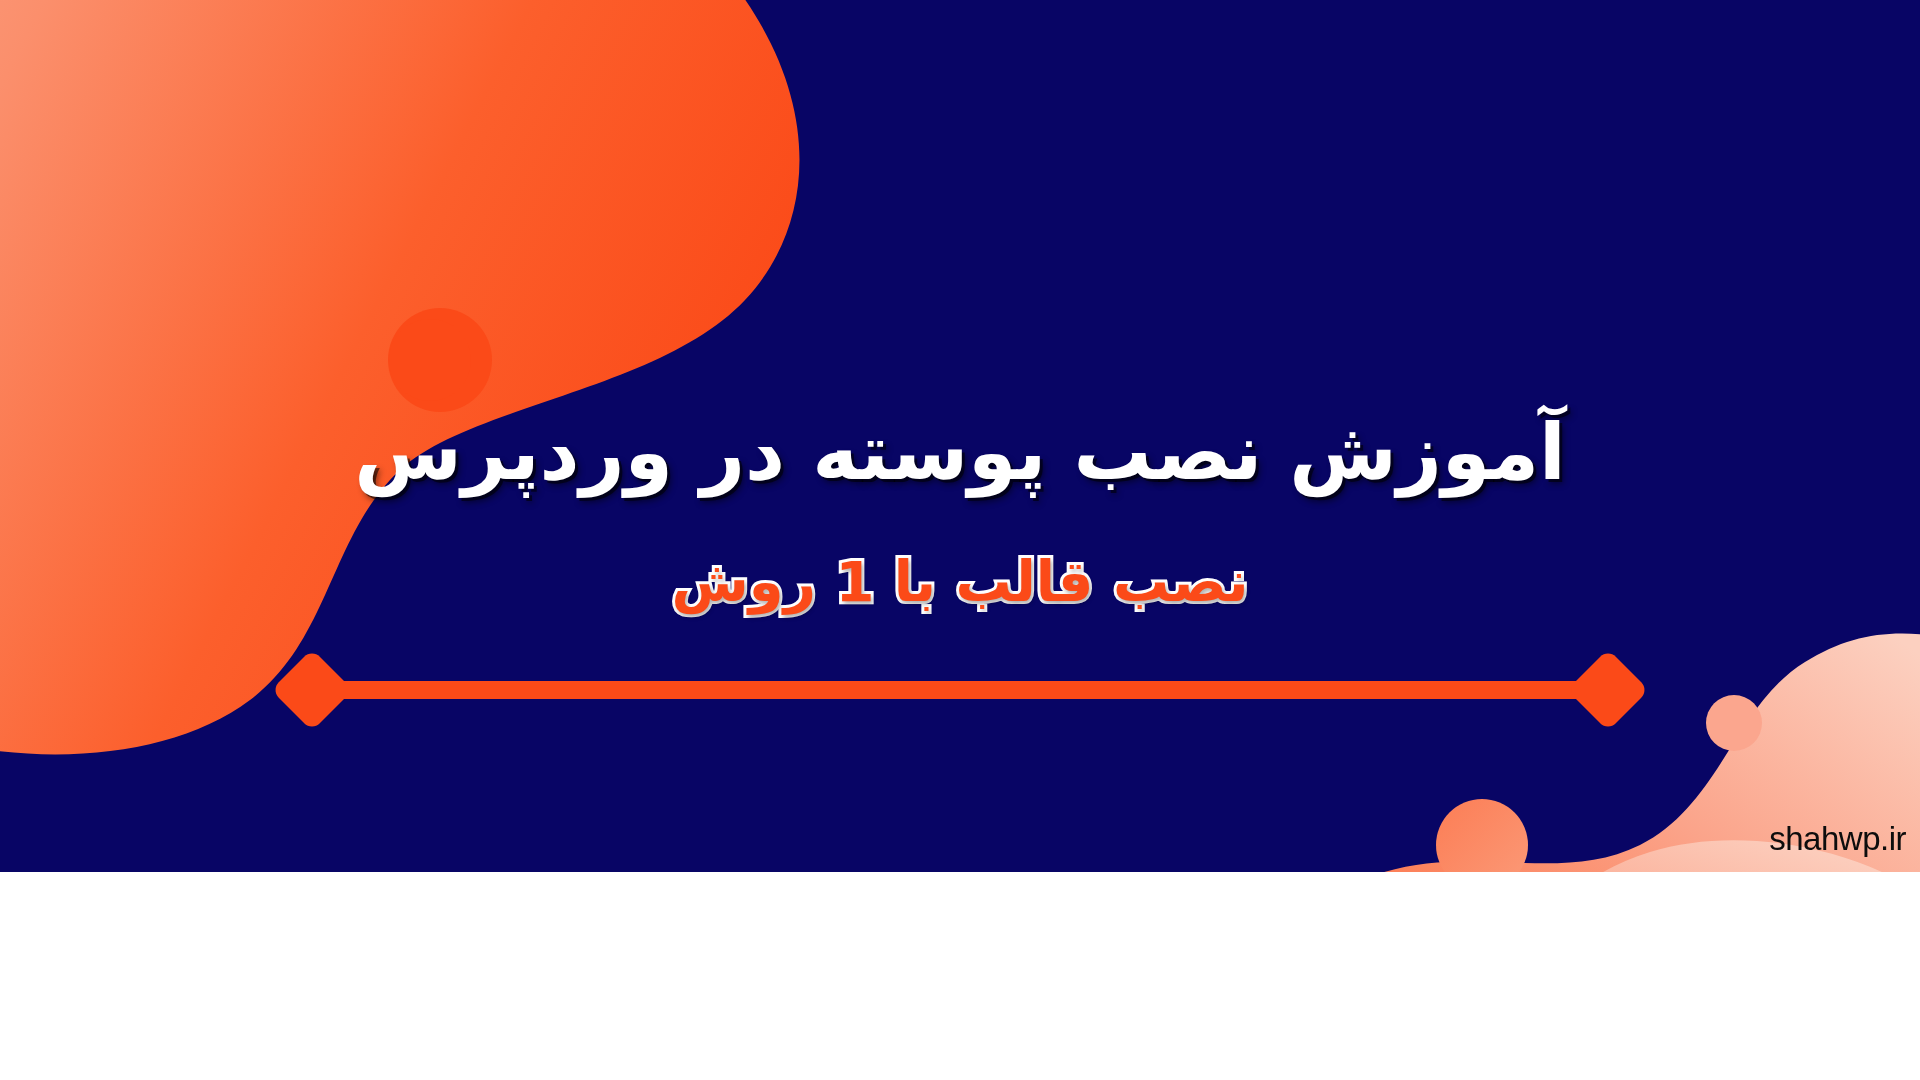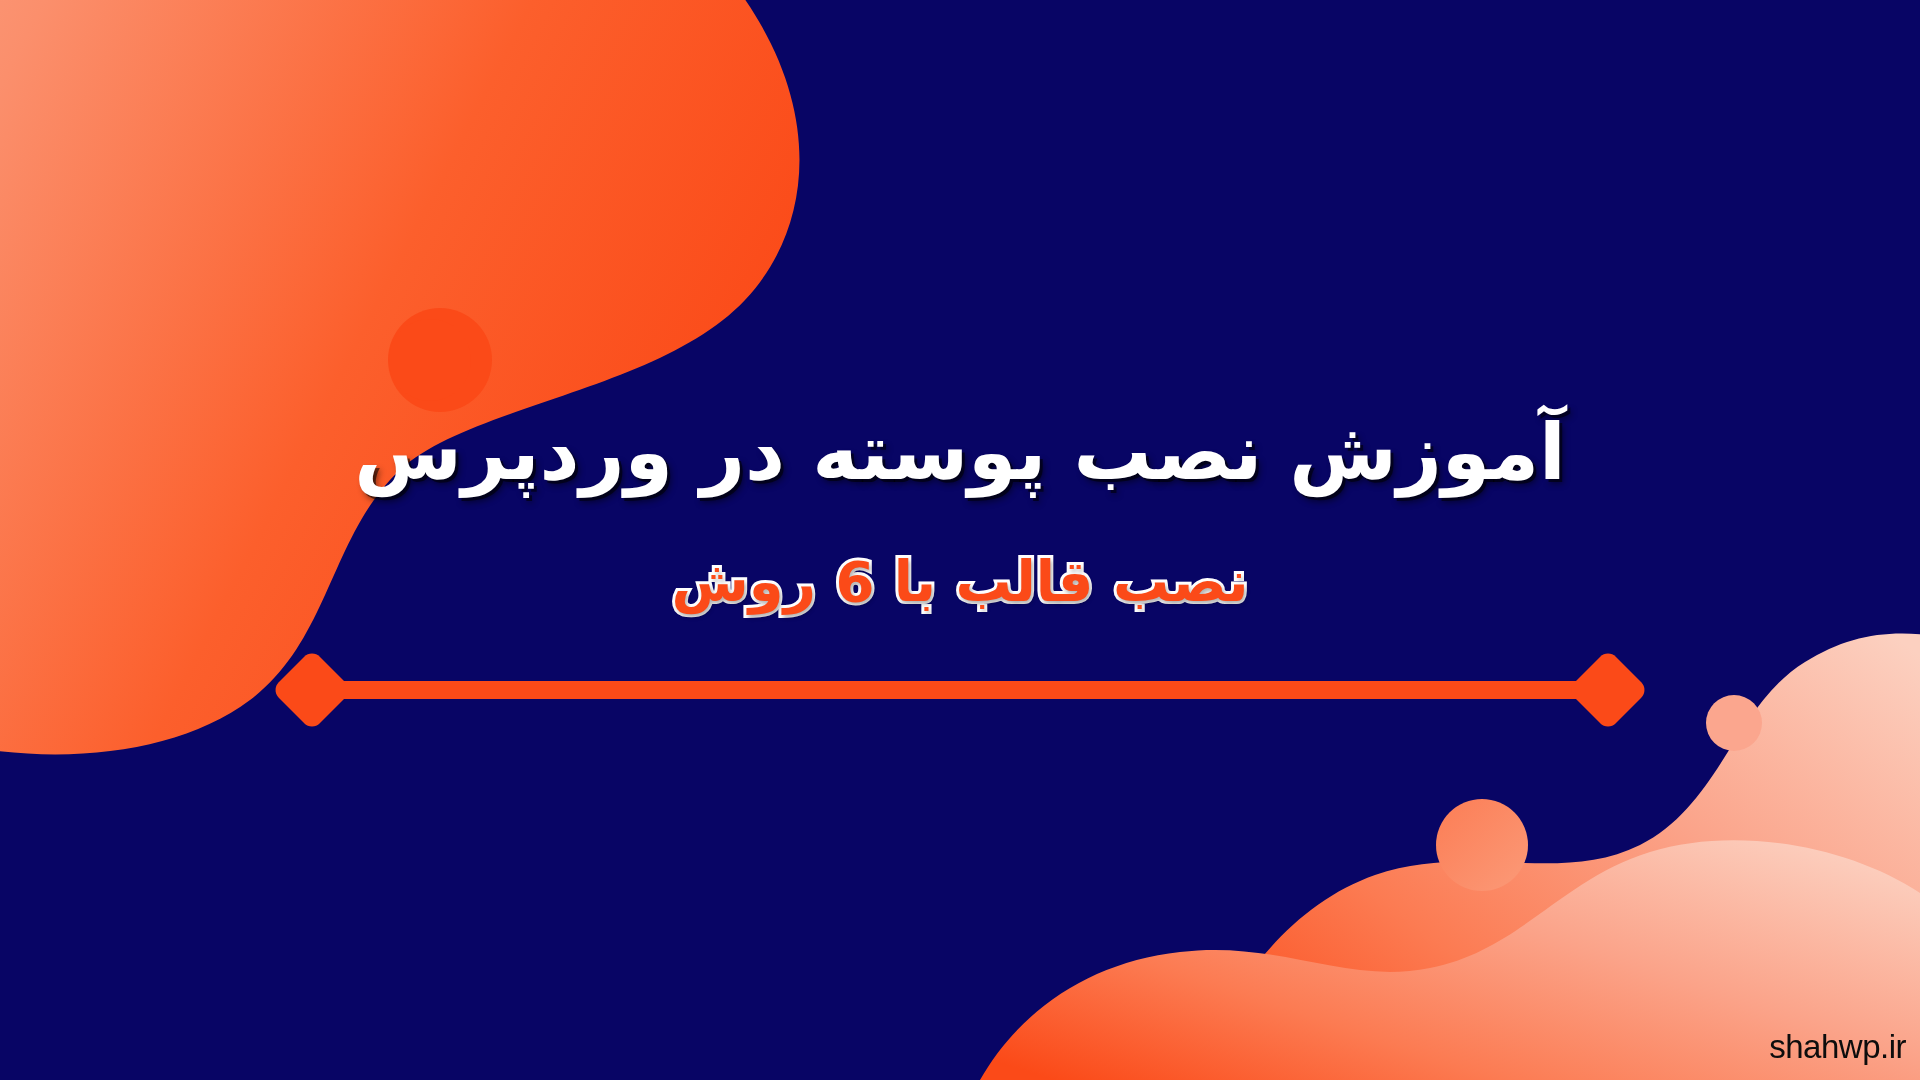--- a/index.html
+++ b/index.html
@@ -4,21 +4,21 @@
 <title>banner</title>
 <style>
   html, body {
     margin: 0;
     padding: 0;
     background: #ffffff;
   }
   #stage {
     position: relative;
     width: 1920px;
-    height: 1080px;
+    height: 872px;
     overflow: hidden;
     background: #080565;
     font-family: "DejaVu Sans", "Liberation Sans", sans-serif;
   }
 
   
   .bg-art {
     position: absolute;
     inset: 0;
     width: 1920px;
@@ -171,21 +171,21 @@
     </g>
 
     <circle cx="1482" cy="845" r="46" fill="url(#gradCircleBottom)"></circle>
     <circle cx="1734" cy="723" r="28" fill="#fba68e"></circle>
   </svg>
 
   <div class="content">
 
     <h1 class="headline">آموزش نصب پوسته در وردپرس</h1>
 
-    <h2 class="subhead">نصب قالب با 6 روش</h2>
+    <h2 class="subhead">نصب قالب با 1 روش</h2>
 
     <div class="divider">
       <span class="cap left"></span>
       <span class="rule"></span>
       <span class="cap right"></span>
     </div>
 
   </div>
 
   <div class="watermark">shahwp.ir</div>

